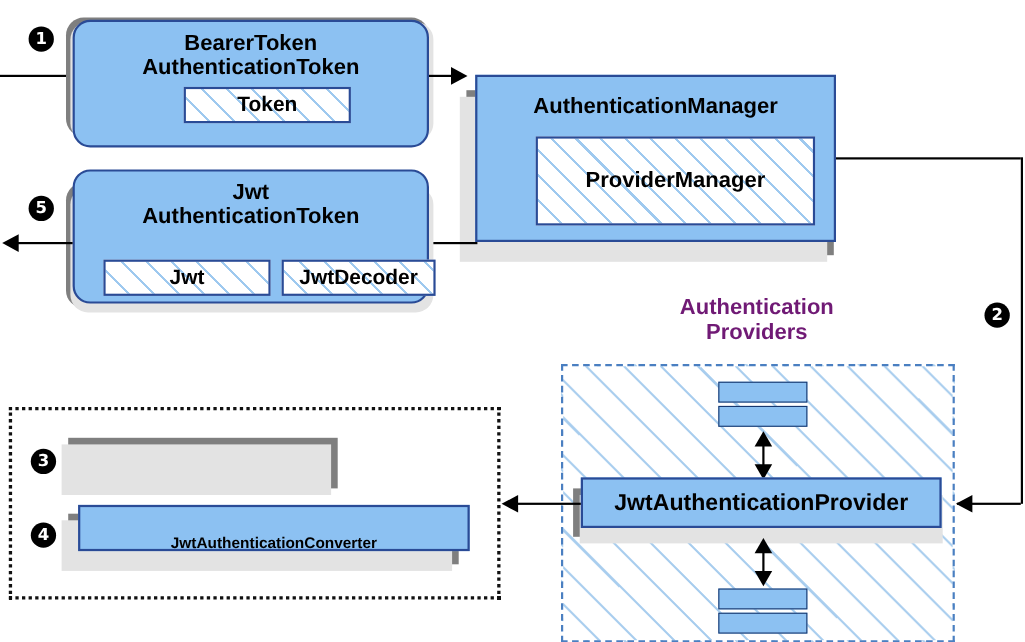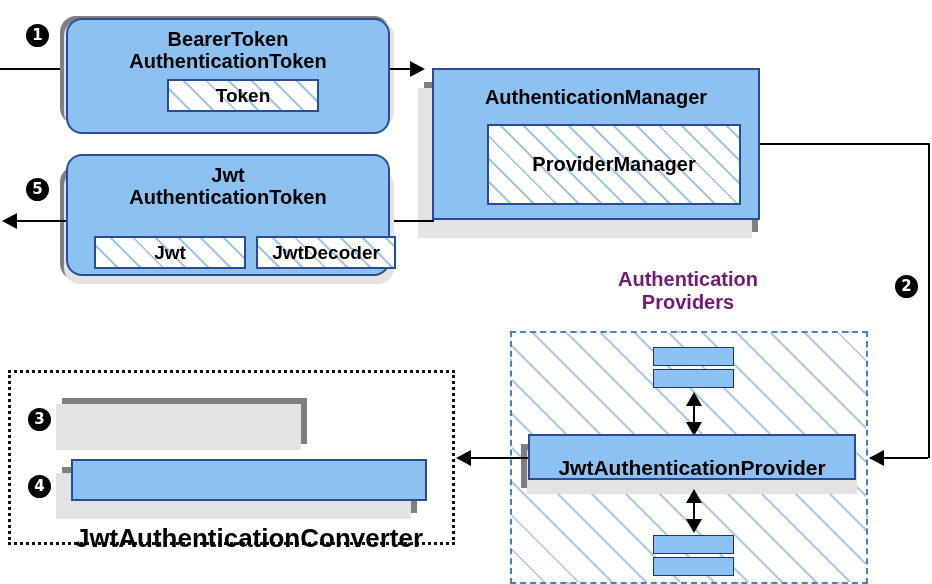--- a/index.html
+++ b/index.html
@@ -236,21 +236,21 @@
   <div class="bar" style="left:653px; top:369px; width:81px; height:19px;"></div>
 
   <div class="line-v" style="left:693px; top:397px; height:31px;"></div>
   <div class="arrow arrow-up" style="left:686px; top:392px;"></div>
   <div class="arrow arrow-down" style="left:686px; top:422px;"></div>
 
   <div class="shadow-dark" style="left:521px; top:444px; width:330px; height:44px;"></div>
   <div class="shadow-light" style="left:527px; top:450px; width:330px; height:44px;"></div>
 
   <div class="node" style="left:528px; top:434px; width:328px; height:46px;">
-    <span class="node-title" style="font-size:21px; padding-top:20px;">JwtAuthenticationProvider</span>
+    <span class="node-title" style="font-size:21px; padding-top:10px;">JwtAuthenticationProvider</span>
   </div>
 
   <div class="line-v" style="left:693px; top:494px; height:31px;"></div>
   <div class="arrow arrow-up" style="left:686px; top:489px;"></div>
   <div class="arrow arrow-down" style="left:686px; top:519px;"></div>
 
   <div class="bar" style="left:653px; top:535px; width:81px; height:19px;"></div>
   <div class="bar" style="left:653px; top:557px; width:81px; height:19px;"></div>
 
   <div class="line-h" style="left:470px; top:457px; width:58px;"></div>
@@ -263,16 +263,16 @@
   <div class="shadow-dark" style="left:62px; top:398px; width:245px; height:46px;"></div>
   <div class="shadow-light" style="left:56px; top:404px; width:245px; height:46px;"></div>
 
 
   <div class="badge" style="left:28px; top:475px;">4</div>
 
   <div class="shadow-dark" style="left:62px; top:467px; width:355px; height:46px;"></div>
   <div class="shadow-light" style="left:56px; top:473px; width:355px; height:46px;"></div>
 
   <div class="node" style="left:71px; top:459px; width:356px; height:42px;">
-    <span class="node-title" style="font-size:26px; padding-top:15px;margin-top:48px;">JwtAuthenticationConverter</span>
+    <span class="node-title" style="font-size:14px; padding-top:25px;">JwtAuthenticationConverter</span>
   </div>
 
 </div>
 
 </body></html>

